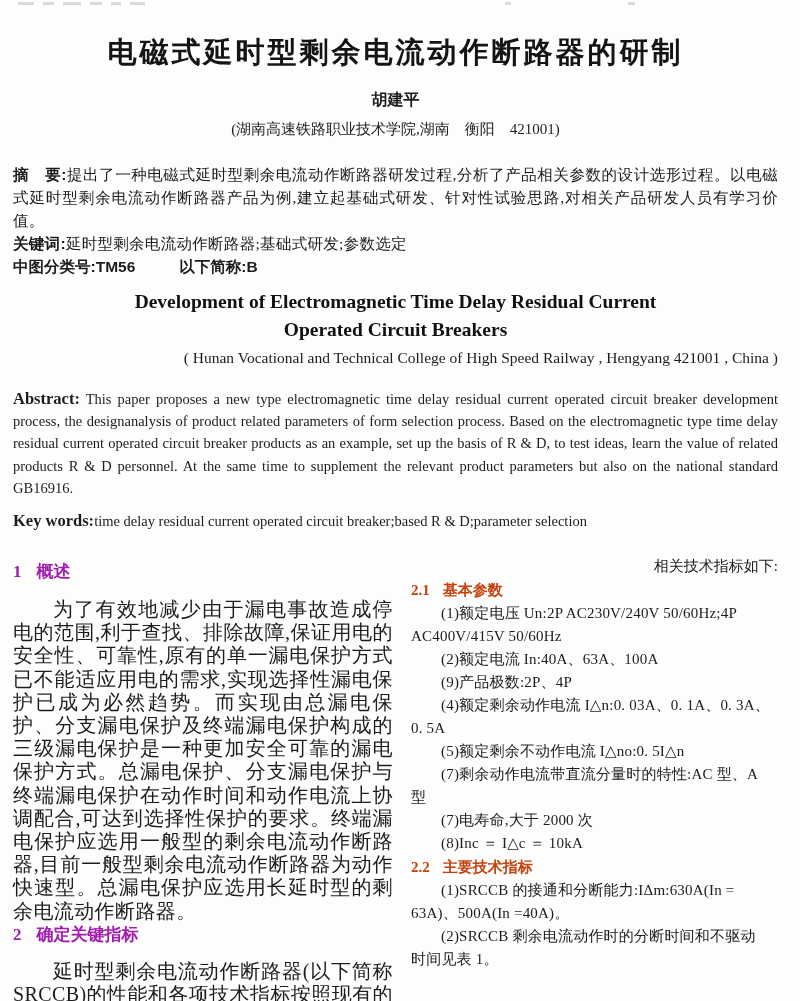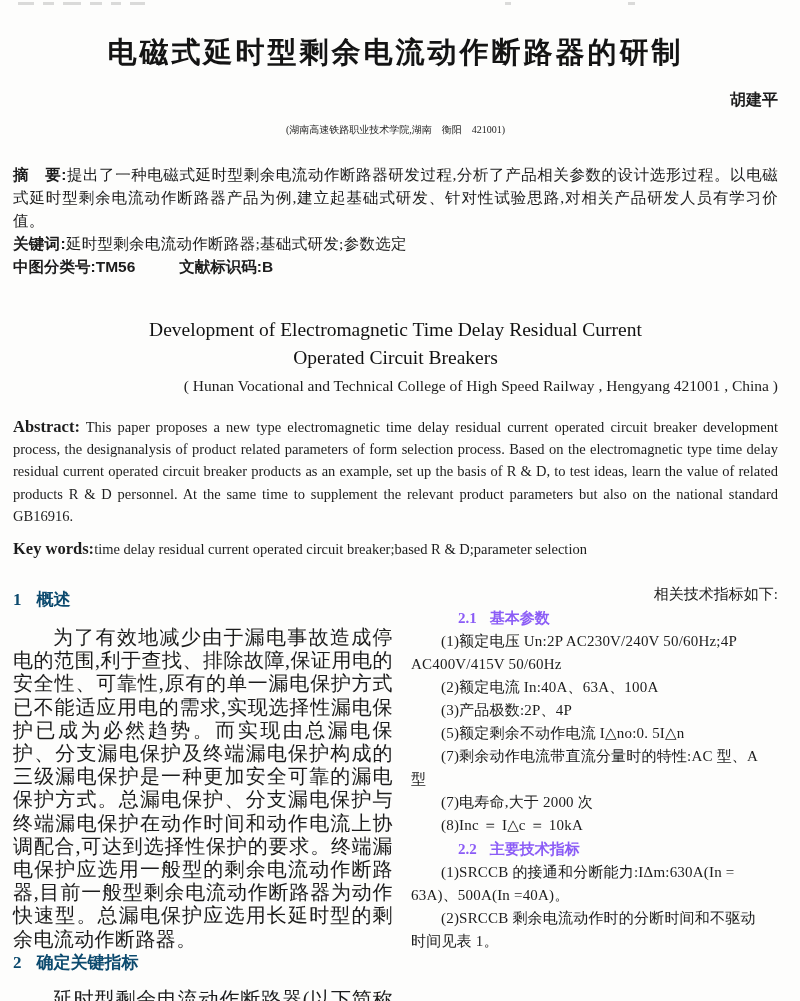--- a/index.html
+++ b/index.html
@@ -26,74 +26,74 @@
   .frag-d { width:12px; } .frag-e { width:10px; } .frag-f { width:15px; }
   .frag-dot1 { position:absolute; left:487px; width:6px; }
   .frag-dot2 { position:absolute; left:610px; width:7px; }
 
   .title-cn {
     margin-top:32px; text-align:center;
     font-family:"Liberation Sans","DejaVu Sans",sans-serif;
     font-weight:700; font-size:29px; line-height:40px; letter-spacing:3px;
     color:#141414;
   }
-  .author-cn { margin-top:17px; text-align:right; font-size:16px; line-height:21px; font-weight:700; }
-  .affil-cn  { margin-top:9px;  text-align:center; font-size:10px; line-height:21px; }
+  .author-cn { margin-top:17px; text-align:center; font-size:16px; line-height:21px; font-weight:700; }
+  .affil-cn  { margin-top:9px;  text-align:center; font-size:15px; line-height:21px; }
 
   .abs-cn {
     margin-top:23px; font-size:15.5px; line-height:23px;
     text-align:justify; min-height:46px; letter-spacing:.3px;
   }
   .abs-cn b, .kw-cn b, .clc-line b {
     font-family:"Liberation Sans","DejaVu Sans",sans-serif; font-weight:700;
   }
   .kw-cn  { font-size:15.5px; line-height:23px; letter-spacing:.3px; }
   .clc-line { font-size:15.5px; line-height:23px; }
   .clc-line .doc-code { margin-left:44px; }
 
   .en-title {
-    margin-top:38px; text-align:center;
-    font-weight:400; font-size:19.5px; line-height:27.5px;
+    margin-top:10px; text-align:center;
+    font-weight:700; font-size:19.5px; line-height:27.5px;
     color:#111;
   }
   .en-author { margin-top:5px; text-align:center; font-style:italic; font-size:15px; line-height:18px; }
   .en-affil  { margin-top:5px; text-align:right; font-size:15.5px; line-height:20px; }
 
   .en-abs {
     margin-top:20px; font-size:14.5px; line-height:22.2px;
     text-align:justify; min-height:111px;
   }
   .en-abs b { font-size:16.5px; }
   .en-kw { margin-top:13px; font-size:14.5px; line-height:18px; }
   .en-kw b { font-size:16.5px; }
 
   .columns { margin-top:25px; display:flex; gap:18px; }
   .col-left  { width:380px; flex:0 0 auto; }
   .col-right { flex:1 1 auto; min-width:0; }
 
   .sec-head {
     font-family:"Liberation Sans","DejaVu Sans",sans-serif;
-    font-weight:700; font-size:17px; line-height:23px; color:#0c4a6e;
+    font-weight:700; font-size:17px; line-height:23px; color:#a21caf;
   }
   .sec-head .sec-num { margin-right:15px; font-family:"Liberation Serif",serif; }
   .sec-head-1 { margin-top:5px; }
   .sec-head-2 { margin-top:0; }
 
   .body-para {
     margin-top:15px; font-size:20px; line-height:23.2px;
     text-align:justify; text-indent:2em; letter-spacing:.4px;
   }
   .para-1 { min-height:256px; }
   .para-2 { margin-top:14px; min-height:70px; }
 
   .col-right p, .col-right h4 { font-size:15px; line-height:23px; }
   .intro-line { text-align:right; }
   .subsec-head {
     font-family:"Liberation Sans","DejaVu Sans",sans-serif;
-    font-weight:700; font-size:15.5px; color:#8b5cf6;margin-left:47px;
+    font-weight:700; font-size:15.5px; color:#c2410c;
   }
   .subsec-head .sub-num { margin-right:13px; font-family:"Liberation Serif",serif; }
   .item {
     text-indent:2em; text-align:justify;
     white-space:pre-wrap; letter-spacing:.2px;
   }
 </style>
 </head>
 <body>
 
@@ -107,21 +107,21 @@
   <h1 class="title-cn">电磁式延时型剩余电流动作断路器的研制</h1>
 
   <div class="author-cn">胡建平</div>
 
   <div class="affil-cn">(湖南高速铁路职业技术学院,湖南　衡阳　421001)</div>
 
   <p class="abs-cn"><b>摘　要:</b><span>提出了一种电磁式延时型剩余电流动作断路器研发过程,分析了产品相关参数的设计选形过程。以电磁式延时型剩余电流动作断路器产品为例,建立起基础式研发、针对性试验思路,对相关产品研发人员有学习价值。</span></p>
 
   <p class="kw-cn"><b>关键词:</b><span>延时型剩余电流动作断路器;基础式研发;参数选定</span></p>
 
-  <p class="clc-line"><b>中图分类号:TM56</b><b class="doc-code">文献标识码:B</b></p>
+  <p class="clc-line"><b>中图分类号:TM56</b><b class="doc-code">以下简称:B</b></p>
 
   <h2 class="en-title"><span>Development of Electromagnetic Time Delay Residual Current</span><br><span>Operated Circuit Breakers</span></h2>
 
 
   <div class="en-affil">( Hunan Vocational and Technical College of High Speed Railway , Hengyang 421001 , China )</div>
 
   <p class="en-abs"><b>Abstract:</b> <span>This paper proposes a new type electromagnetic time delay residual current operated circuit breaker development process, the designanalysis of product related parameters of form selection process. Based on the electromagnetic type time delay residual current operated circuit breaker products as an example, set up the basis of R &amp; D, to test ideas, learn the value of related products R &amp; D personnel. At the same time to supplement the relevant product parameters but also on the national standard GB16916.</span></p>
 
   <p class="en-kw"><b>Key words:</b><span>time delay residual current operated circuit breaker;based R &amp; D;parameter selection</span></p>
 
@@ -136,21 +136,23 @@
     </div>
 
     <div class="col-right">
       <p class="intro-line">相关技术指标如下:</p>
 
       <h4 class="subsec-head"><span class="sub-num">2.1</span><span>基本参数</span></h4>
 
       <p class="item">(1)额定电压 Un:2P AC230V/240V 50/60Hz;4P
 AC400V/415V 50/60Hz</p>
       <p class="item">(2)额定电流 In:40A、63A、100A</p>
-      <p class="item">(3)产品极数:2P、4P</p>
+      <p class="item">(9)产品极数:2P、4P</p>
+      <p class="item">(4)额定剩余动作电流 I△n:0. 03A、0. 1A、0. 3A、
+0. 5A</p>
       <p class="item">(5)额定剩余不动作电流 I△no:0. 5I△n</p>
       <p class="item">(7)剩余动作电流带直流分量时的特性:AC 型、A
 型</p>
       <p class="item">(7)电寿命,大于 2000 次</p>
       <p class="item">(8)Inc ＝ I△c ＝ 10kA</p>
 
       <h4 class="subsec-head"><span class="sub-num">2.2</span><span>主要技术指标</span></h4>
 
       <p class="item">(1)SRCCB 的接通和分断能力:IΔm:630A(In =
 63A)、500A(In =40A)。</p>

